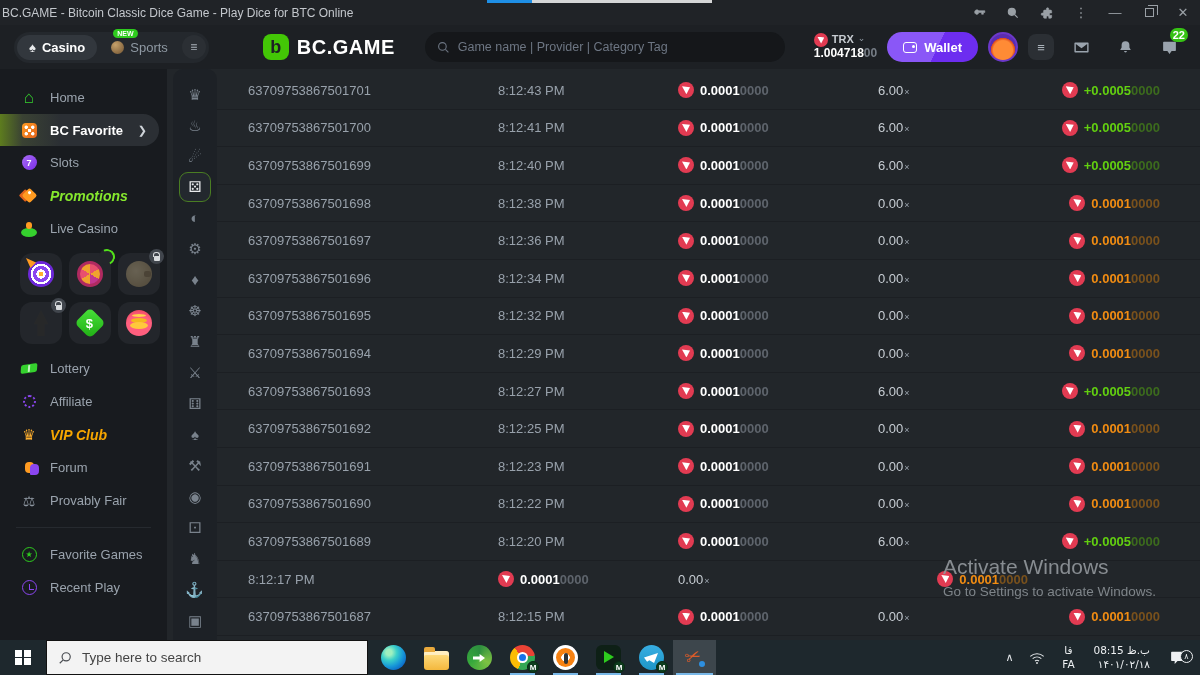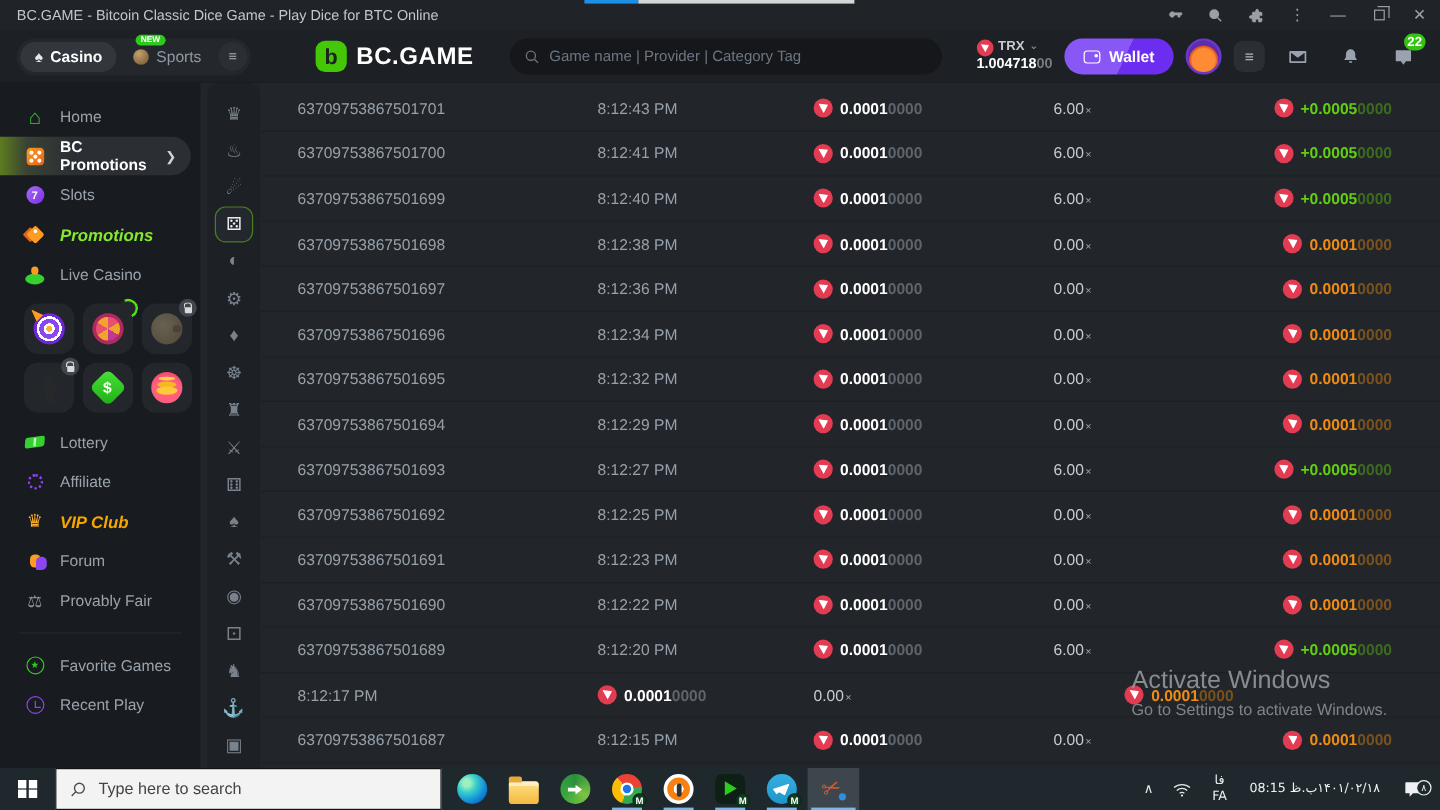--- a/index.html
+++ b/index.html
@@ -2,21 +2,21 @@
 <html><head>
 <meta charset="utf-8">
 <style>
   *{margin:0;padding:0;box-sizing:border-box}
   html,body{width:1200px;height:675px;overflow:hidden;background:#101214}
   body{font-family:"Liberation Sans",sans-serif;-webkit-font-smoothing:antialiased}
   .screen{width:1200px;height:675px;display:flex;flex-direction:column;position:relative}
 
   
   .titlebar{height:25px;background:#202327;position:relative;display:flex;align-items:center;color:#bdc1c6;flex:none}
-  .tb-title{font-size:12px;padding-left:14px;color:#c3c7cc;white-space:nowrap}
+  .tb-title{font-size:12px;padding-left:2px;color:#c3c7cc;white-space:nowrap}
   .tb-progress{position:absolute;top:0;left:487px;height:3px;display:flex}
   .tb-progress .p-done{width:45px;background:#1e8fe6}
   .tb-progress .p-rest{width:180px;background:#d5d6d7}
   .tb-right{margin-left:auto;display:flex;align-items:center;gap:0}
   .tb-btn{width:34px;height:25px;display:flex;align-items:center;justify-content:center;color:#9aa0a6;font-size:13px;cursor:default}
   .tb-btn svg{width:14px;height:14px;fill:#9aa0a6;stroke:#9aa0a6}
   .restore-glyph{width:9px;height:9px;border:1.5px solid #9aa0a6;position:relative;background:#202327}
   .restore-glyph::before{content:"";position:absolute;left:2px;top:-4px;width:9px;height:9px;border:1.5px solid #9aa0a6;border-bottom:none;border-left:none}
 
   
@@ -167,21 +167,21 @@
   .app .m-badge{position:absolute;right:5px;bottom:2px;width:12px;height:12px;border-radius:50%;background:#0f3d1e;border:1px solid #0a2a14;color:#fff;font-size:8px;font-weight:bold;display:flex;align-items:center;justify-content:center}
   .app .m-badge:empty{display:none}
   .app .runline{display:none}
   .app.running .runline{display:block;position:absolute;bottom:0;left:9px;right:9px;height:2.5px;background:#79b8e8}
   .app.active .runline{left:3px;right:3px}
   .tray{margin-left:auto;display:flex;align-items:center;gap:2px;padding-right:6px;font-family:"DejaVu Sans",sans-serif}
   .tray-chevron{color:#e4e7ea;font-size:11px;width:24px;text-align:center;cursor:pointer}
   .tray-ico{width:28px;display:flex;align-items:center;justify-content:center;cursor:pointer}
   .tray-ico svg{width:16px;height:16px;fill:none;stroke:#e4e7ea;stroke-width:1.6}
   .lang{display:flex;flex-direction:column;align-items:center;line-height:1.25;color:#eef1f3;font-size:10.5px;width:30px;cursor:pointer}
-  .clock{display:flex;flex-direction:row;align-items:flex-end;line-height:1.3;color:#eef1f3;font-size:10.5px;margin:0 8px;cursor:pointer}
+  .clock{display:flex;flex-direction:column;align-items:flex-end;line-height:1.3;color:#eef1f3;font-size:10.5px;margin:0 8px;cursor:pointer}
   .action-center{position:relative;width:34px;display:flex;align-items:center;justify-content:center;cursor:pointer}
   .action-center svg{width:17px;height:17px;fill:#eef1f3}
   .ac-badge{position:absolute;right:1px;bottom:3px;width:13px;height:13px;border-radius:50%;border:1.2px solid #eef1f3;background:#1e282d;color:#eef1f3;font-size:8px;display:flex;align-items:center;justify-content:center}
 </style>
 </head>
 <body>
 
 <div class="screen">
 
   <div class="titlebar">
@@ -282,21 +282,21 @@
       <div class="side-item">
         <span class="ico">
             <span class="home-g">⌂</span>
           </span>
         <span class="lbl">Home</span>
       </div>
       <div class="side-item active">
         <span class="ico">
             <span class="dice-g"></span>
           </span>
-        <span class="lbl">BC Promotions</span>
+        <span class="lbl">BC Favorite</span>
         <span class="arrow">❯</span>
       </div>
       <div class="side-item">
         <span class="ico">
             <span class="slots-g">7</span>
           </span>
         <span class="lbl">Slots</span>
       </div>
       <div class="side-item">
         <span class="ico">

